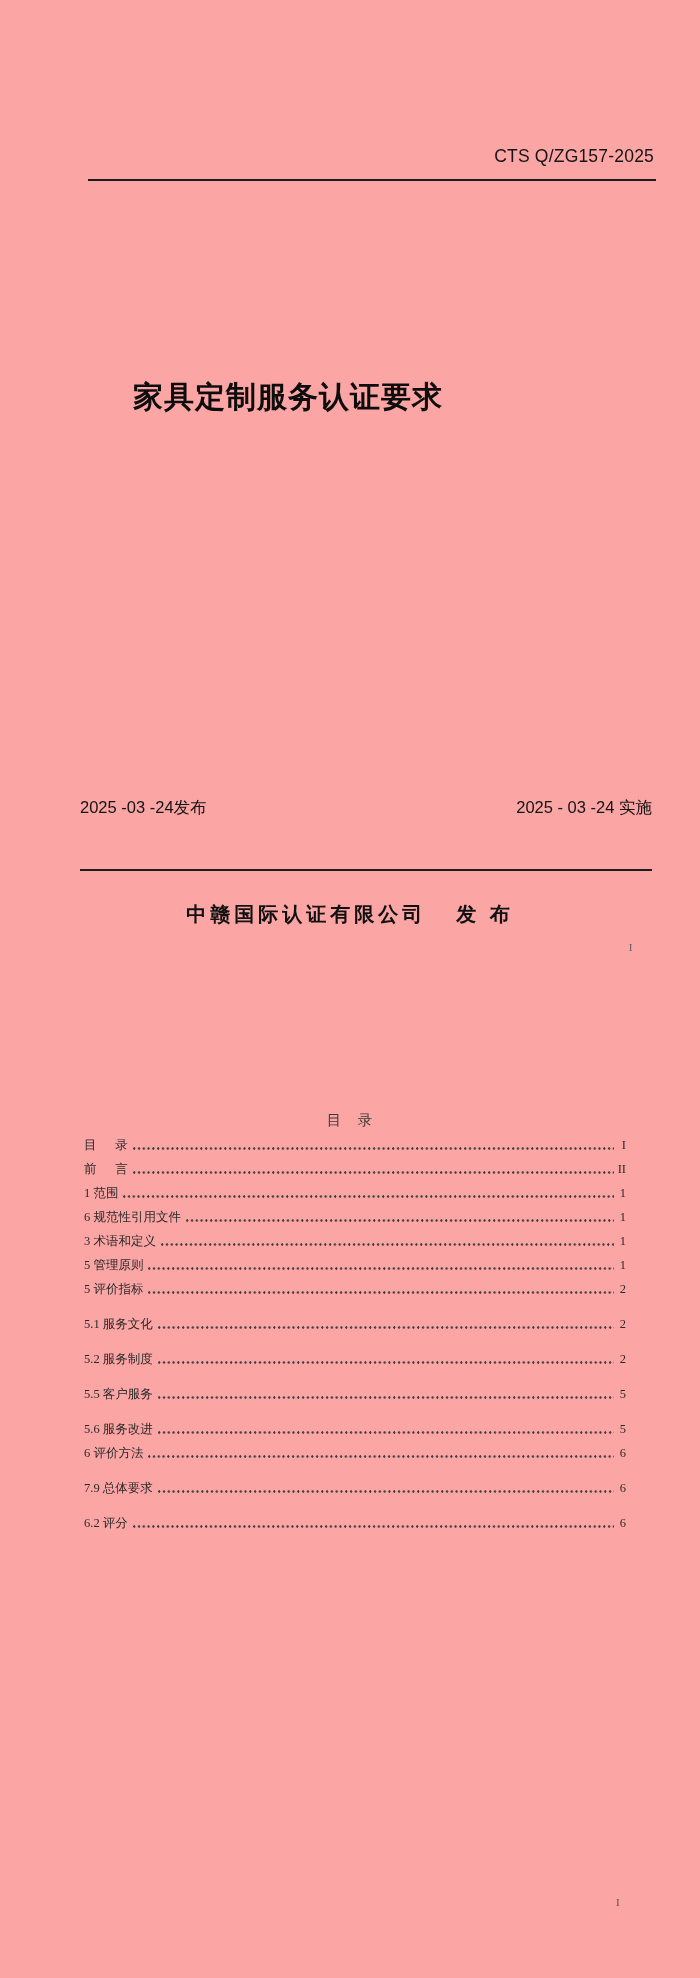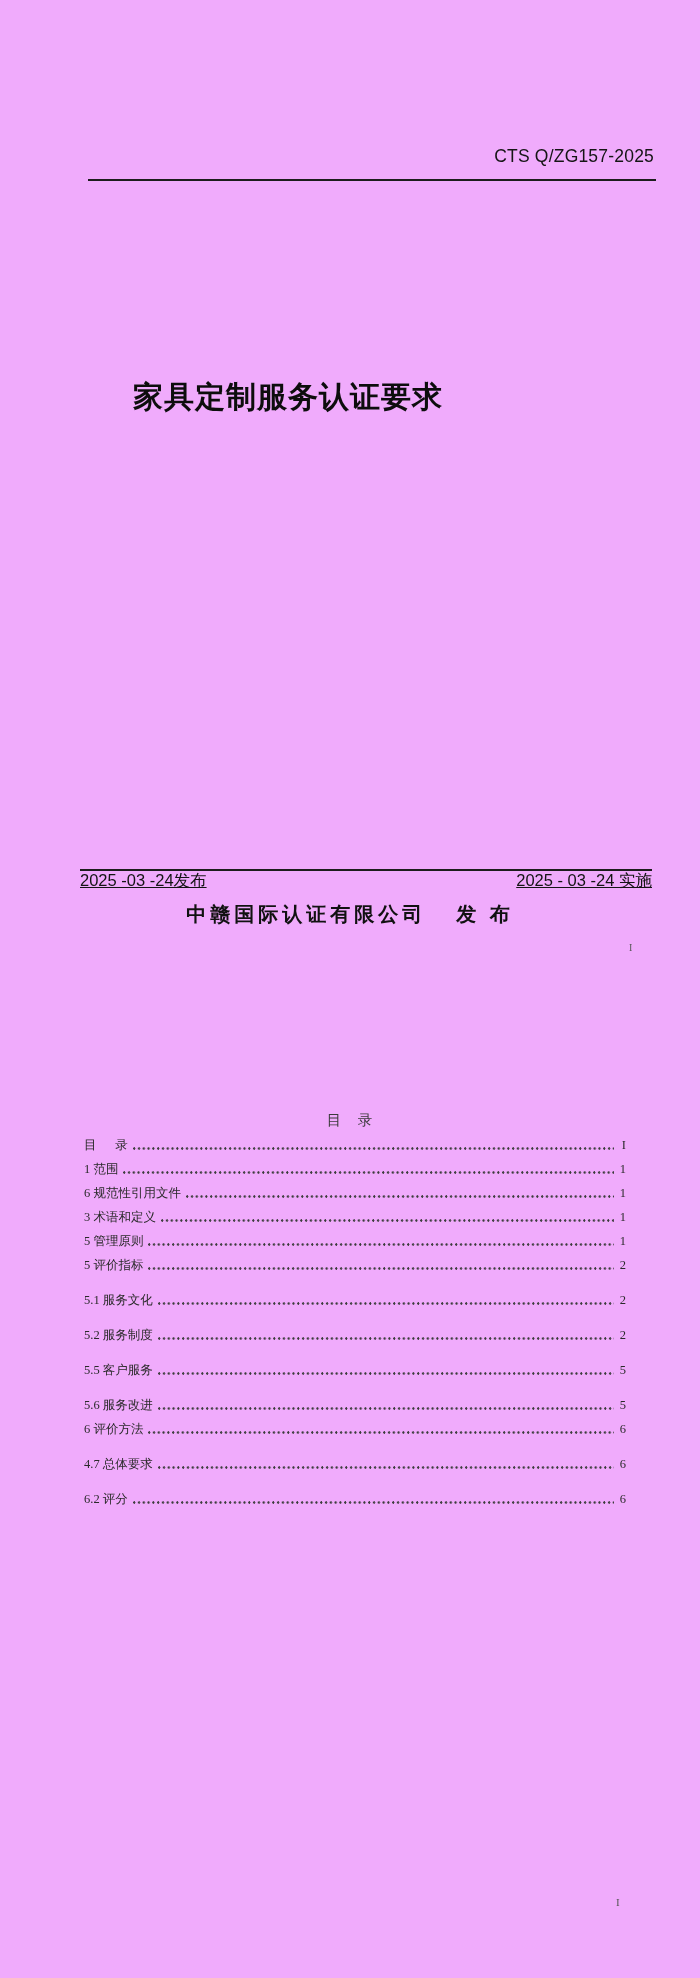--- a/index.html
+++ b/index.html
@@ -1,21 +1,21 @@
 <!DOCTYPE html>
 <html><head>
 <meta charset="utf-8">
 <style>
   * { margin: 0; padding: 0; box-sizing: border-box; }
   html, body { background: #ffffff; }
   .canvas {
     position: relative;
     width: 700px;
     height: 1978px;
-    background: #f0abfc;
+    background: #fca5a5;
     overflow: hidden;
     font-family: "Liberation Sans", "DejaVu Sans", sans-serif;
     color: #161616;
   }
 
   
   .header-code {
     position: absolute;
     top: 146px;
     right: 46px;
@@ -37,29 +37,28 @@
     left: 0;
     width: 576px;
     text-align: center;
     font-size: 30px;
     font-weight: 700;
     letter-spacing: 1px;
     color: #0d0d0d;
   }
   .dates-row {
     position: absolute;
-    top: 870px;
+    top: 797px;
     left: 80px;
     right: 48px;
     display: flex;
     justify-content: space-between;
     align-items: baseline;
     font-size: 16.5px;
     color: #141414;
-    text-decoration: underline;
   }
   .dates-row span { white-space: pre; }
   .dates-rule {
     position: absolute;
     top: 869px;
     left: 80px;
     right: 48px;
     height: 2px;
     background: #1c1c1c;
   }
@@ -157,20 +156,25 @@
   <section>
     <div class="toc-heading">目　录</div>
 
     <div class="toc-list">
       <div class="toc-row lvl1">
         <span class="toc-label">目      录</span>
         <div class="toc-leader"></div>
         <span class="toc-page">I</span>
       </div>
       <div class="toc-row lvl1">
+        <span class="toc-label">前      言</span>
+        <div class="toc-leader"></div>
+        <span class="toc-page">II</span>
+      </div>
+      <div class="toc-row lvl1">
         <span class="toc-label">1 范围</span>
         <div class="toc-leader"></div>
         <span class="toc-page">1</span>
       </div>
       <div class="toc-row lvl1">
         <span class="toc-label">6 规范性引用文件</span>
         <div class="toc-leader"></div>
         <span class="toc-page">1</span>
       </div>
       <div class="toc-row lvl1">
@@ -207,21 +211,21 @@
         <span class="toc-label">5.6 服务改进</span>
         <div class="toc-leader"></div>
         <span class="toc-page">5</span>
       </div>
       <div class="toc-row lvl1">
         <span class="toc-label">6 评价方法</span>
         <div class="toc-leader"></div>
         <span class="toc-page">6</span>
       </div>
       <div class="toc-row lvl2">
-        <span class="toc-label">4.7 总体要求</span>
+        <span class="toc-label">7.9 总体要求</span>
         <div class="toc-leader"></div>
         <span class="toc-page">6</span>
       </div>
       <div class="toc-row lvl2">
         <span class="toc-label">6.2 评分</span>
         <div class="toc-leader"></div>
         <span class="toc-page">6</span>
       </div>
     </div>
 

